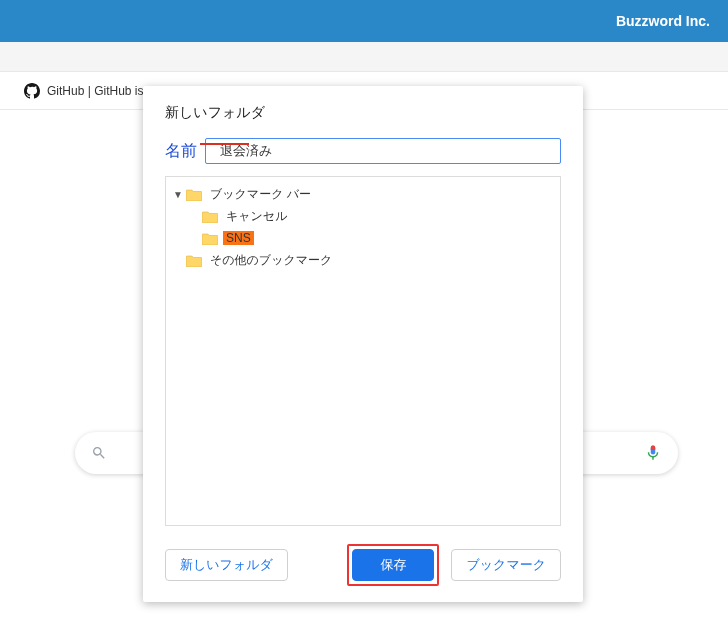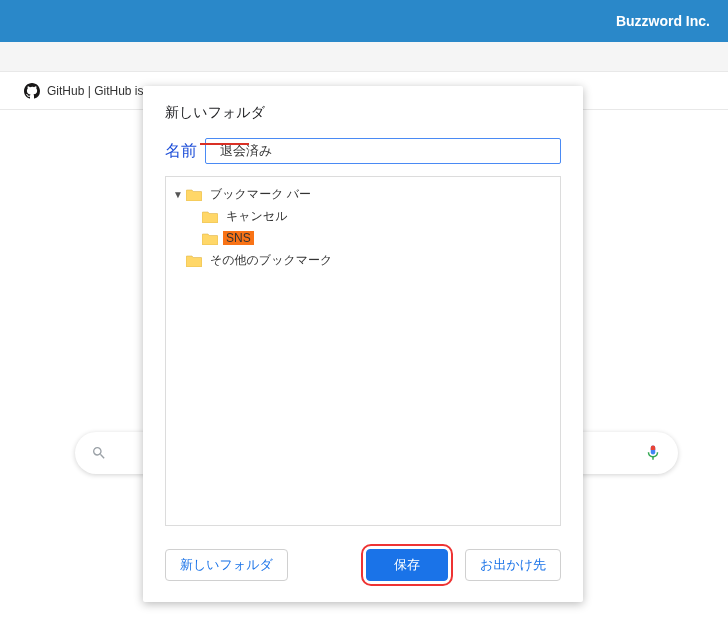--- a/index.html
+++ b/index.html
@@ -19,21 +19,21 @@
   .tree-box { flex: 1; border: 1px solid #dcdcdc; overflow: auto; padding: 6px 4px; font-size: 12px; color: #333; }
   .tree-item { display: flex; align-items: center; height: 22px; }
   .tree-arrow { width: 12px; text-align: center; color: #555; font-size: 10px; user-select: none; }
   .folder-icon { width: 16px; height: 13px; margin: 0 5px 0 2px; }
   .tree-label { padding: 0 3px; }
   .tree-label.selected { background: #f97316; }
   .footer { display: flex; align-items: center; margin-top: 18px; }
   .btn { height: 32px; padding: 0 14px; font-size: 13px; border-radius: 4px; cursor: pointer; display: inline-flex; align-items: center; justify-content: center; }
   .btn-outline { background: #fff; border: 1px solid #d0d0d0; color: #1a73e8; }
   .btn-primary { background: #1a73e8; border: 1px solid #1a73e8; color: #fff; min-width: 82px; font-weight: 500; }
-  .btn-primary-wrap { border: 2px solid #e33; padding: 3px; border-radius: 10px; }
+  .btn-primary-wrap { border: 2px solid #e33; padding: 3px; border-radius: 2px; }
   .spacer { flex: 1; }
 </style>
 </head>
 <body>
 
 <div class="topbar">
   <span>Buzzword Inc.</span>
 </div>
 <div class="subbar"></div>
 <div class="bookmark-row">
@@ -86,16 +86,16 @@
         </svg>
       <span class="tree-label">その他のブックマーク</span>
     </div>
   </div>
   <div class="footer">
     <button class="btn btn-outline">新しいフォルダ</button>
     <span class="spacer"></span>
     <span class="btn-primary-wrap">
       <button class="btn btn-primary">保存</button>
     </span>
-    <button class="btn btn-outline" style="margin-left:12px">お出かけ先</button>
+    <button class="btn btn-outline" style="margin-left:12px">ブックマーク</button>
   </div>
 </div>
 <div class="name-underline"></div>
 
 </body></html>

